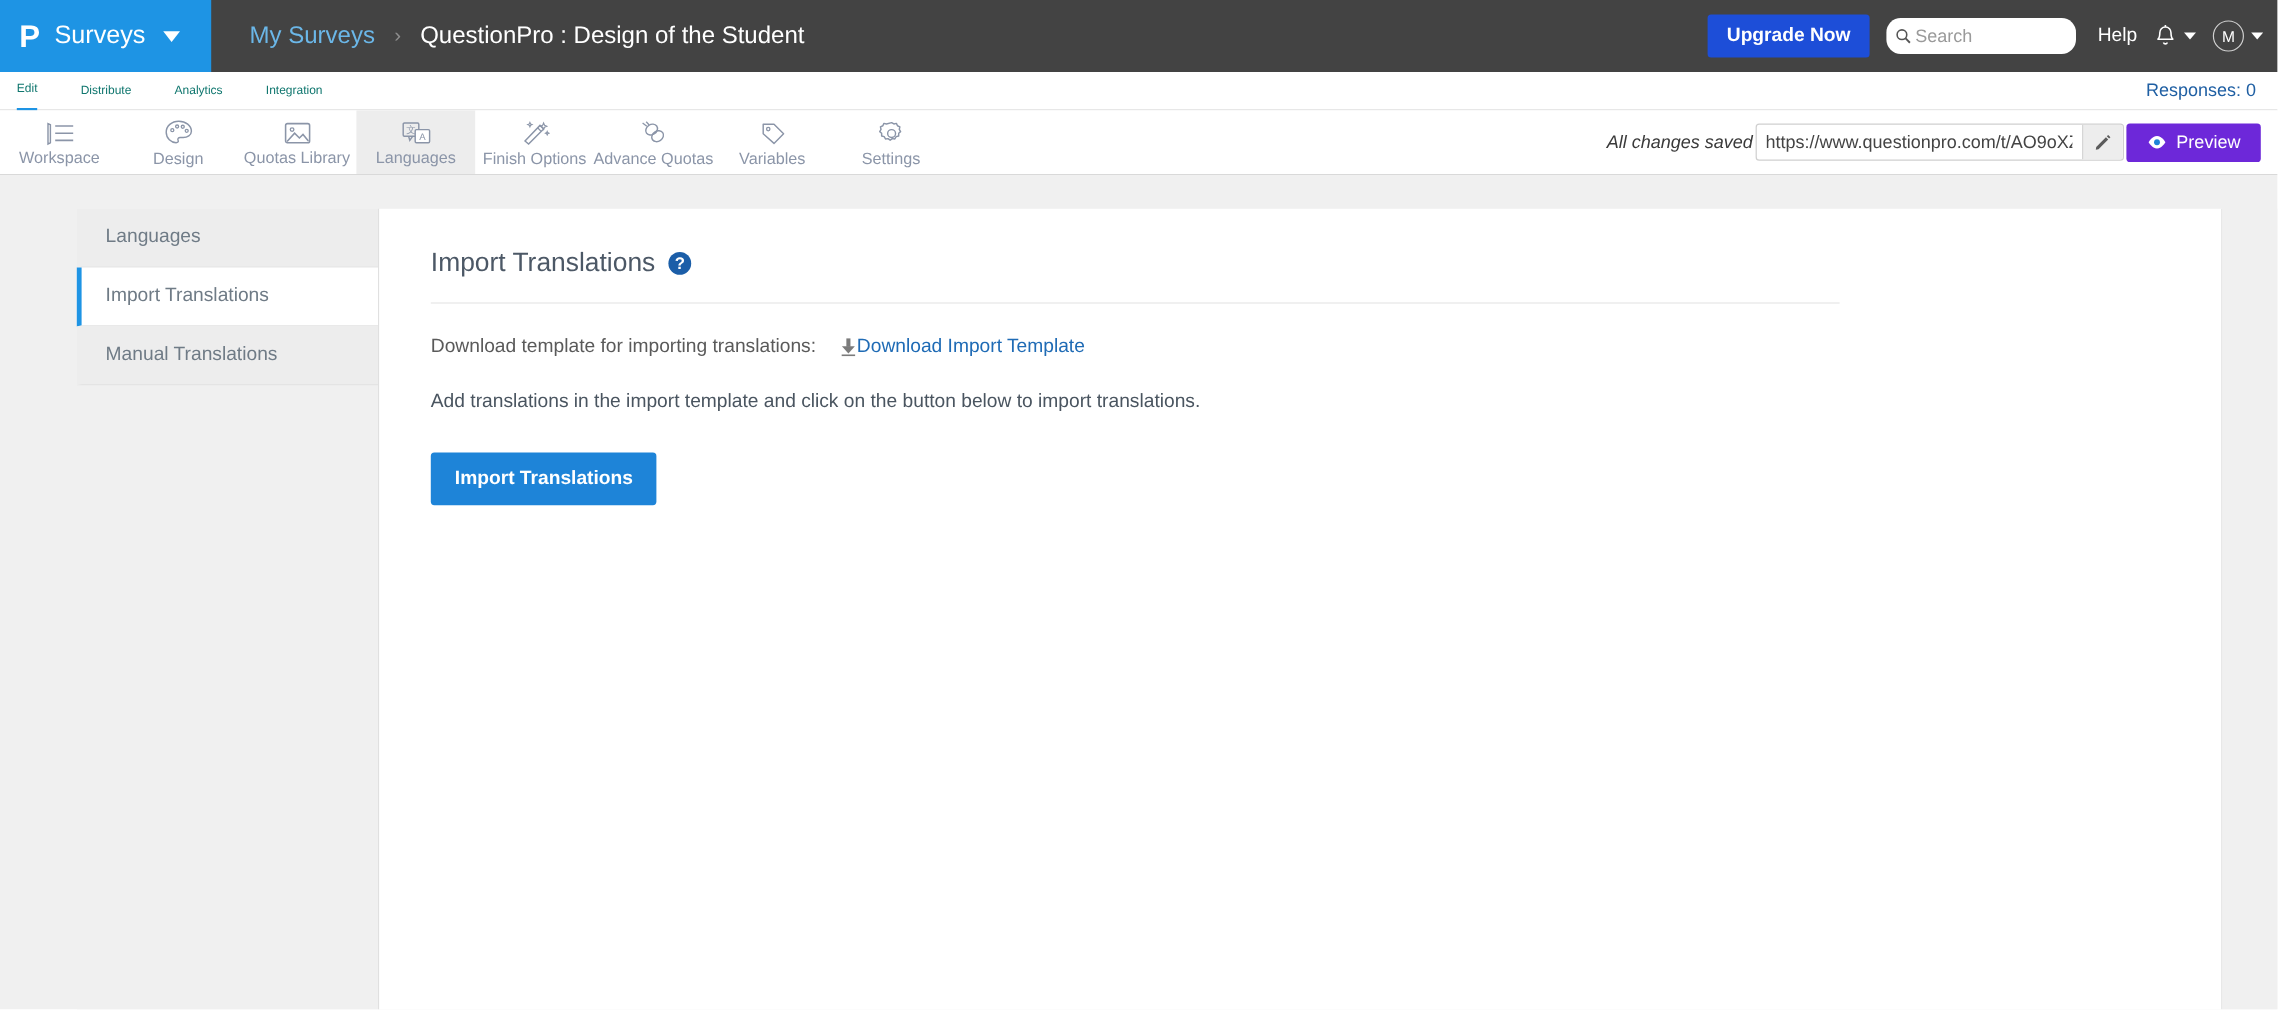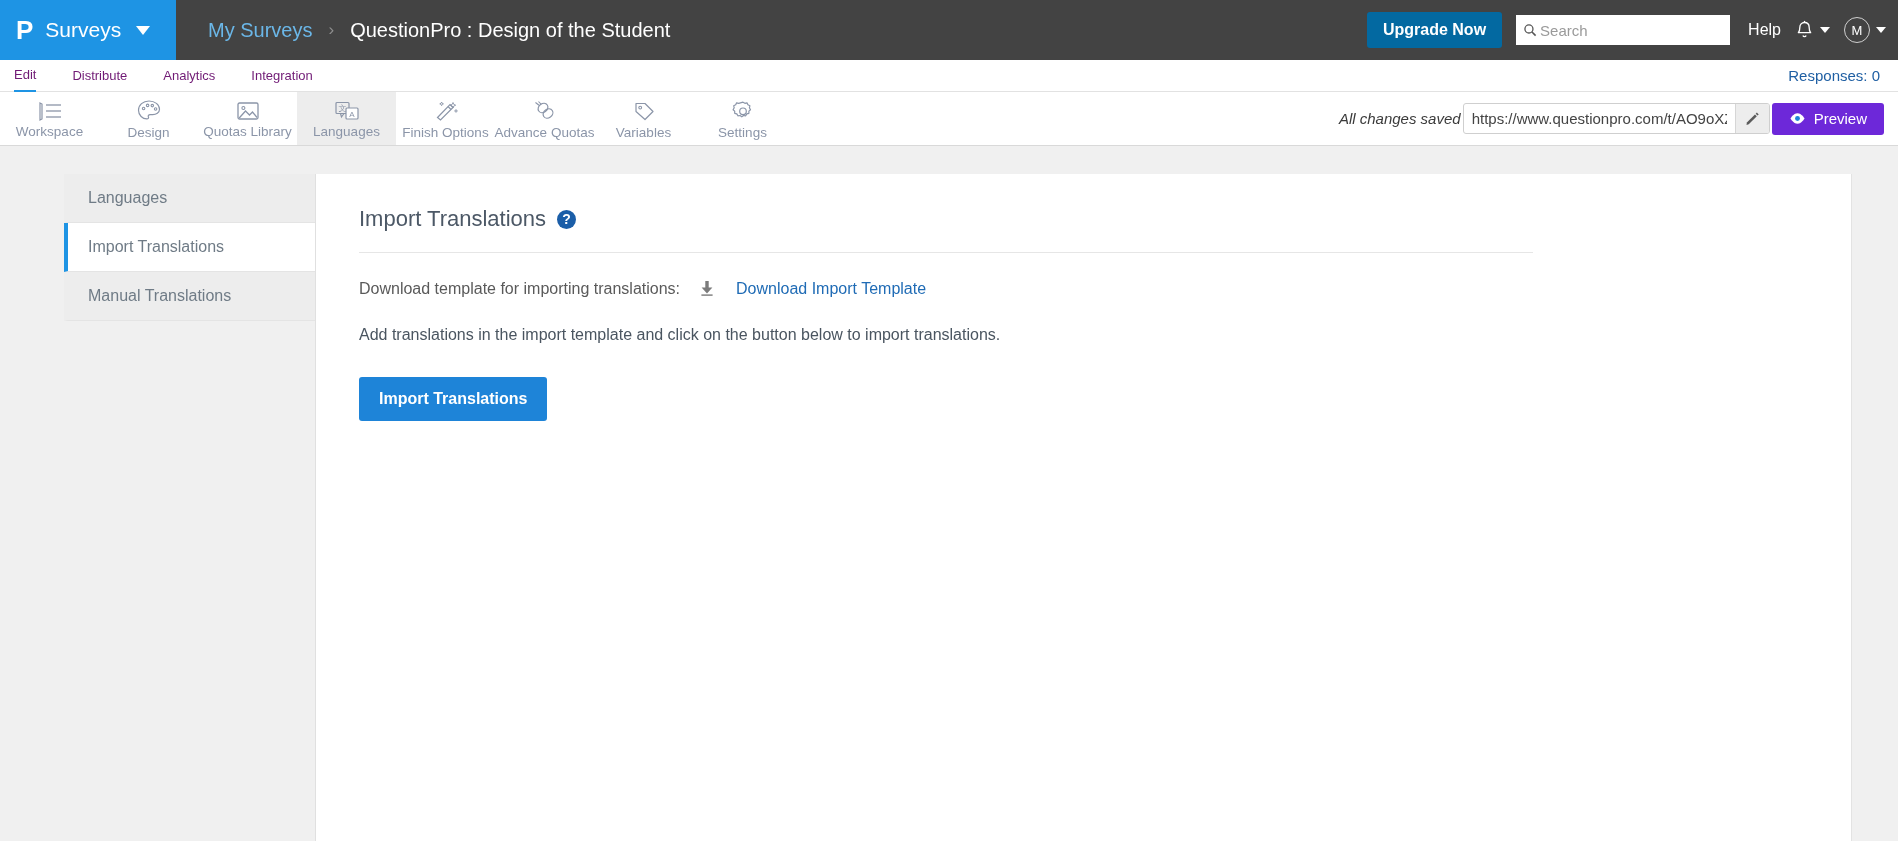--- a/index.html
+++ b/index.html
@@ -70,36 +70,36 @@
     font-size: 20px;
     white-space: nowrap;
   }
   .topbar-right {
     display: flex;
     align-items: center;
     gap: 0;
     padding-right: 12px;
   }
   .upgrade-btn {
-    background: #0369a1;
+    background: #1d4ed8;
     color: #ffffff;
     font-size: 16px;
     font-weight: bold;
     border: none;
     border-radius: 3px;
     padding: 9px 16px;
     cursor: pointer;
     font-family: inherit;
     margin-right: 14px;
   }
   .search-wrap {
-    width: 214px;
+    width: 158px;
     height: 30px;
     background: #ffffff;
-    border-radius: 0;
+    border-radius: 12px;
     display: flex;
     align-items: center;
     padding: 0 7px;
     margin-right: 18px;
   }
   .search-wrap svg { flex-shrink: 0; }
   .search-wrap input {
     border: none;
     outline: none;
     font-size: 15px;
@@ -144,22 +144,22 @@
   .navbar {
     height: 32px;
     background: #ffffff;
     border-bottom: 1px solid #e2e2e2;
     display: flex;
     align-items: center;
     padding-left: 14px;
     position: relative;
   }
   .nav-item {
-    font-size: 13px;
-    color: #701a75;
+    font-size: 10px;
+    color: #0f766e;
     margin-right: 36px;
     cursor: pointer;
     line-height: 30px;
     text-decoration: none;
     position: relative;
   }
   .nav-item.active {
     border-bottom: 2px solid #1e94e4;
   }
   .responses {
@@ -322,21 +322,22 @@
     align-items: center;
     margin-top: 27px;
     font-size: 16px;
     color: #5a5a5a;
   }
   .dl-link {
     color: #1f6bb5;
     font-size: 16px;
     margin-left: 20px;
     display: flex;
-    gap: 22px;
+    align-items: center;
+    gap: 0;
     cursor: pointer;
     text-decoration: none;
   }
   .instruction {
     margin-top: 28px;
     font-size: 16px;
     color: #4a5560;
   }
   .import-btn {
     margin-top: 33px;

